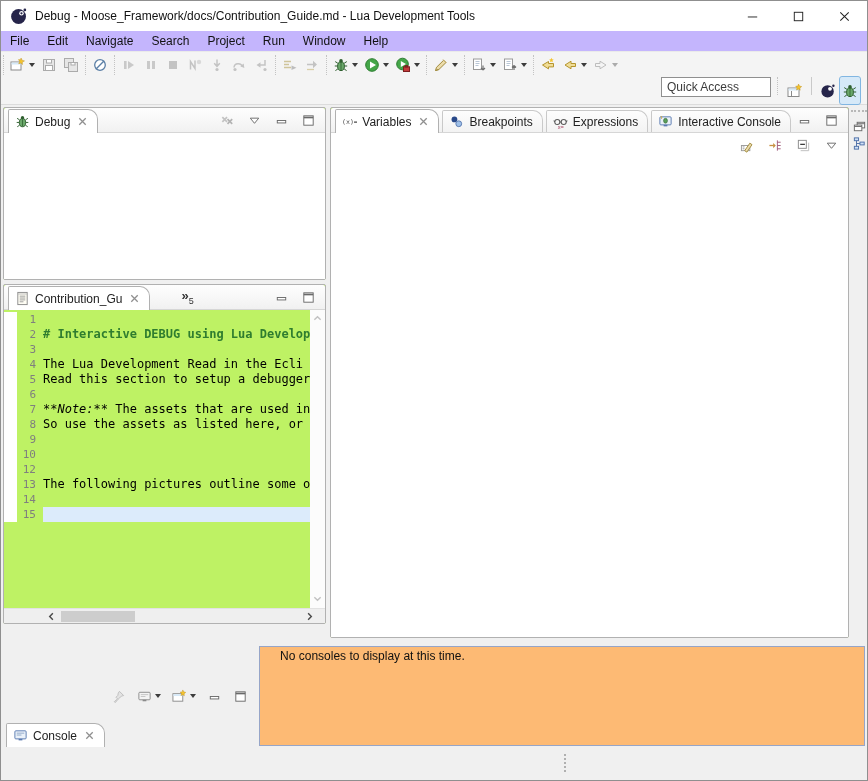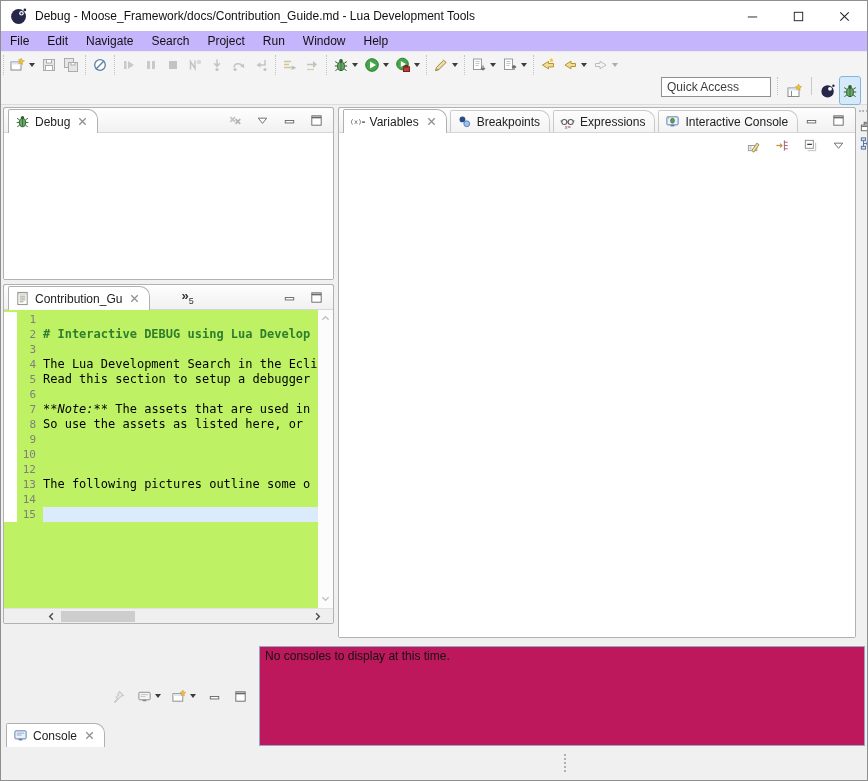--- a/index.html
+++ b/index.html
@@ -83,21 +83,21 @@
   .hsp{flex:0 0 40px;}
   .harrow{display:inline-flex;padding:0 3px;}
   .harrow svg{width:9px;height:9px;}
   .hthumb{width:74px;height:11px;background:#cdcdcd;margin:0 2px;}
   .htrack{flex:1;}
   .hcorner{flex:0 0 8px;}
 
   
   .console-panel{flex:0 0 100px;display:flex;flex-direction:row;margin:3px 2px 0 2px;}
   .console-hdr{flex:0 0 24px;display:flex;align-items:flex-end;padding-left:3px;}
-  .console-body{flex:1;background:#be185d;border:1px solid #96a5c8;padding:2px 5px;font-size:12px;color:#111;}
+  .console-body{flex:1;background:#fdba74;border:1px solid #96a5c8;padding:2px 20px;font-size:12px;color:#111;}
   .console-hdr .hdr-actions{padding-right:8px;gap:5px;}
 
   
   .statusbar{flex:0 0 34px;background:#f0f0f0;position:relative;}
   .drag-dots{position:absolute;left:563px;top:8px;height:18px;border-left:2px dotted #b0b0b0;}
 </style>
 </head>
 <body>
 
 <div class="window">
@@ -511,21 +511,21 @@
                   <span class="code"><span class="seg-h"># Interactive DEBUG using Lua Develop</span></span>
                 </div>
                 <div class="row">
                   <span class="ann"></span>
                   <span class="ln">3</span>
                   <span class="code"></span>
                 </div>
                 <div class="row">
                   <span class="ann"></span>
                   <span class="ln">4</span>
-                  <span class="code"><span class="seg-p">The Lua Development Search in the Ecli</span></span>
+                  <span class="code"><span class="seg-p">The Lua Development Read in the Ecli</span></span>
                 </div>
                 <div class="row">
                   <span class="ann"></span>
                   <span class="ln">5</span>
                   <span class="code"><span class="seg-p">Read this section to setup a debugger</span></span>
                 </div>
                 <div class="row">
                   <span class="ann"></span>
                   <span class="ln">6</span>
                   <span class="code"></span>

